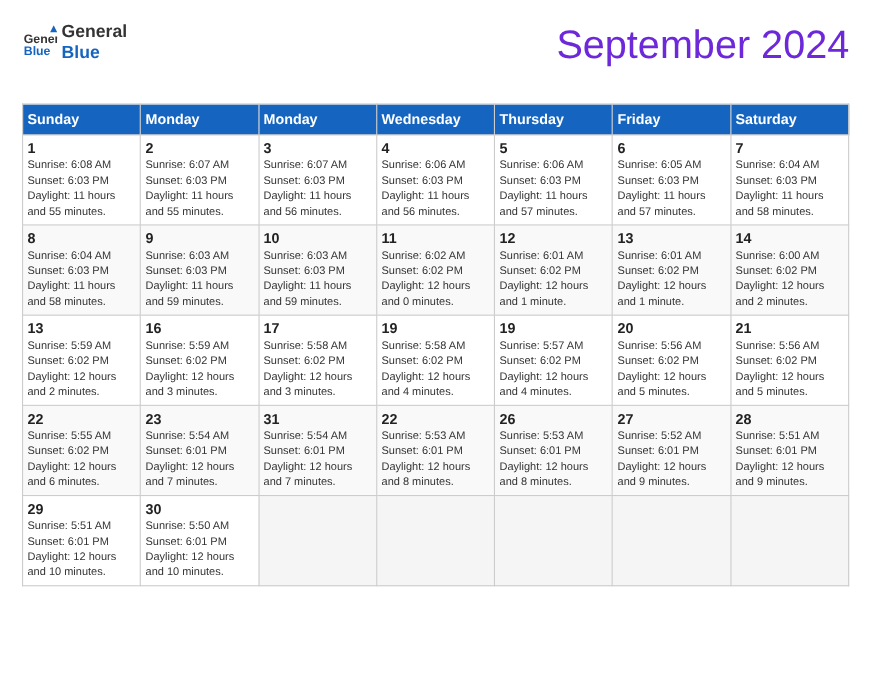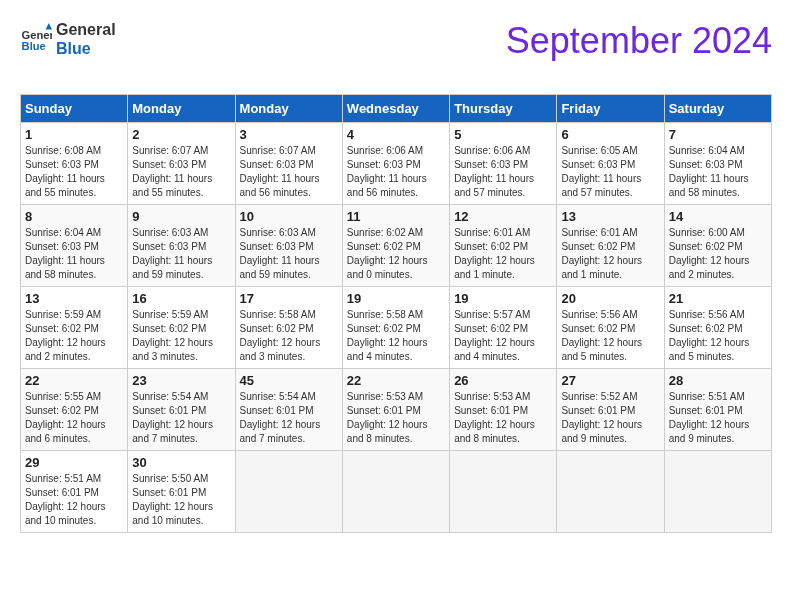--- a/index.html
+++ b/index.html
@@ -204,21 +204,21 @@
       <tr>
         <td>
           <span class="day-number">22</span>
           <div class="day-info">Sunrise: 5:55 AM<br>Sunset: 6:02 PM<br>Daylight: 12 hours<br>and 6 minutes.</div>
         </td>
         <td>
           <span class="day-number">23</span>
           <div class="day-info">Sunrise: 5:54 AM<br>Sunset: 6:01 PM<br>Daylight: 12 hours<br>and 7 minutes.</div>
         </td>
         <td>
-          <span class="day-number">45</span>
+          <span class="day-number">31</span>
           <div class="day-info">Sunrise: 5:54 AM<br>Sunset: 6:01 PM<br>Daylight: 12 hours<br>and 7 minutes.</div>
         </td>
         <td>
           <span class="day-number">22</span>
           <div class="day-info">Sunrise: 5:53 AM<br>Sunset: 6:01 PM<br>Daylight: 12 hours<br>and 8 minutes.</div>
         </td>
         <td>
           <span class="day-number">26</span>
           <div class="day-info">Sunrise: 5:53 AM<br>Sunset: 6:01 PM<br>Daylight: 12 hours<br>and 8 minutes.</div>
         </td>

